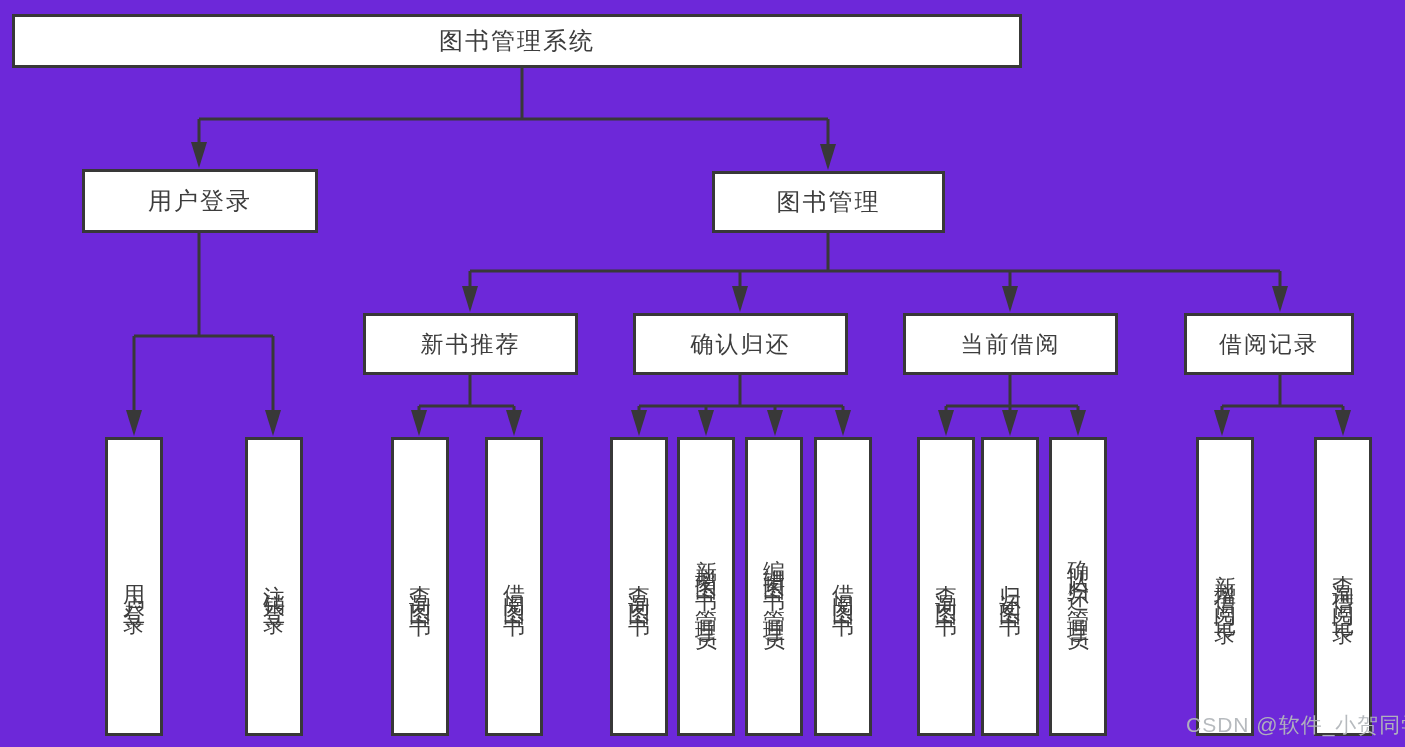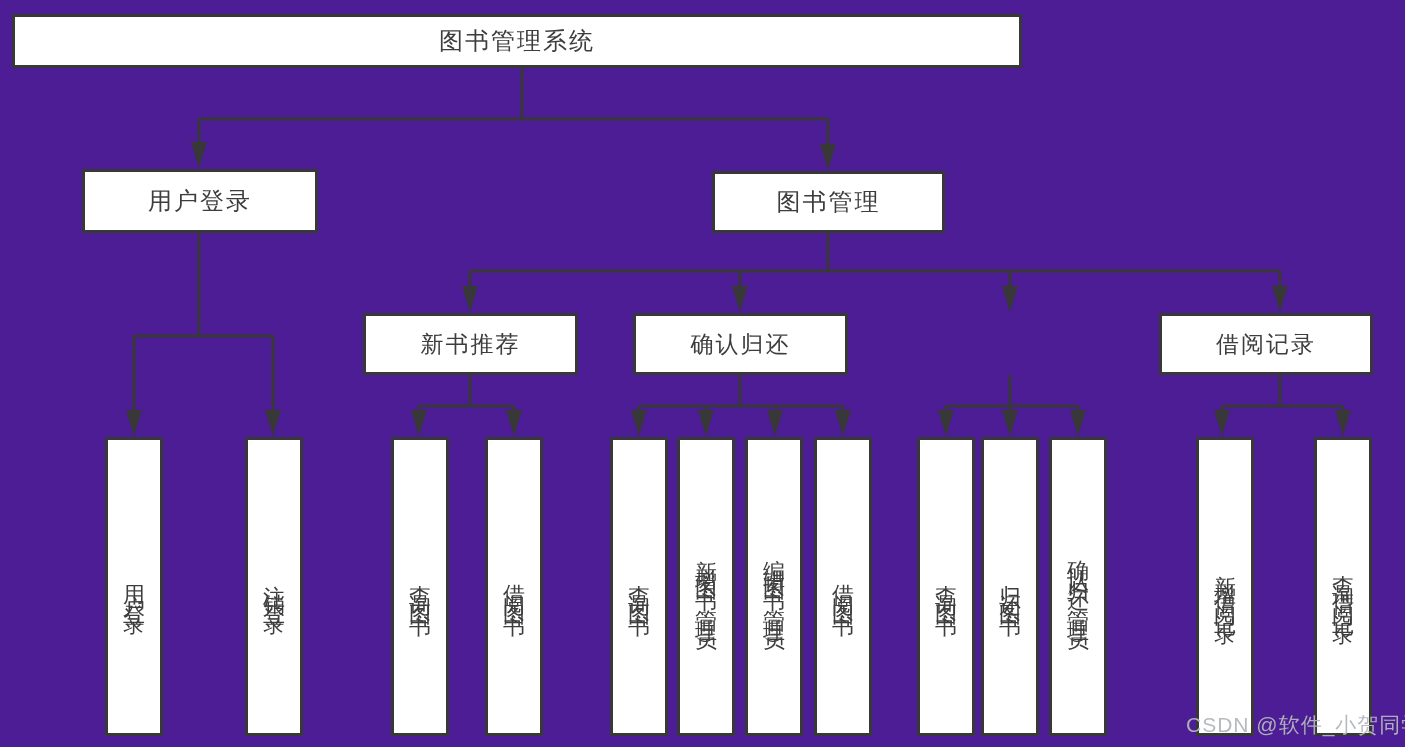--- a/index.html
+++ b/index.html
@@ -5,21 +5,21 @@
   :root {
     --line-color: #383838;
     --text-color: #3d3d3d;
     --watermark-color: #b3b7bb;
   }
   html, body { margin: 0; padding: 0; background: #ffffff; }
   .canvas {
     position: relative;
     width: 1405px;
     height: 747px;
-    background: #4c1d95;
+    background: #6d28d9;
     font-family: "Liberation Sans", "DejaVu Sans", sans-serif;
     overflow: hidden;
   }
   svg.wires {
     position: absolute;
     left: 0; top: 0;
     width: 1405px; height: 747px;
   }
   svg.wires path {
     stroke: var(--line-color);
@@ -121,21 +121,24 @@
   <div class="box l3-box" style="left:363px;">
     <span class="hlabel">新书推荐</span>
   </div>
 
   <div class="box l2-box" style="left:712px; top:171px; width:233px; height:62px;">
     <span class="hlabel">图书管理</span>
   </div>
   <div class="box l3-box" style="left:633px;">
     <span class="hlabel">确认归还</span>
   </div>
-  <div class="box l3-box" style="left:1159px; width:214px;font-family:Liberation Serif, serif;">
+  <div class="box l3-box" style="left:903px;">
+    <span class="hlabel">当前借阅</span>
+  </div>
+  <div class="box l3-box" style="left:1184px; width:170px;font-family:Liberation Serif, serif;">
     <span class="hlabel">借阅记录</span>
   </div>
 
   <div class="box leaf" style="left:105px;">
     <span class="vtext">用户登录</span>
   </div>
   <div class="box leaf" style="left:245px;">
     <span class="vtext">注销登录</span>
   </div>
 

